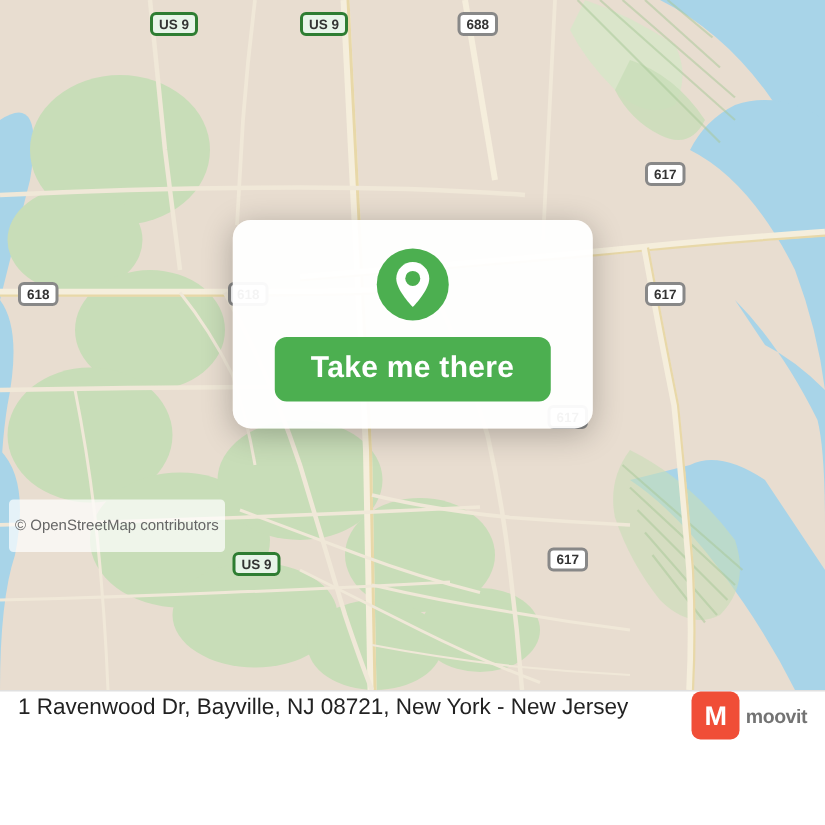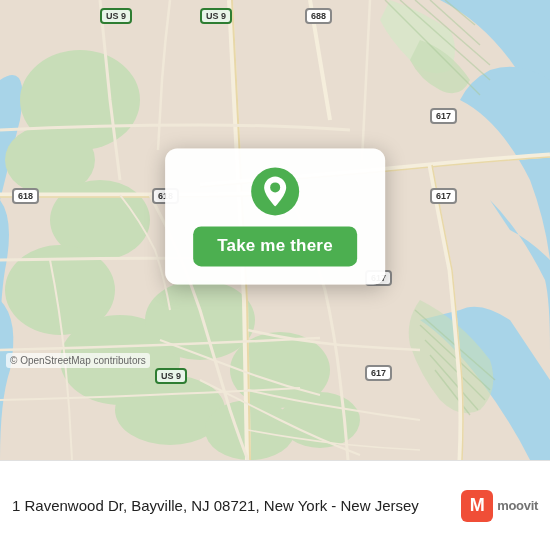--- a/index.html
+++ b/index.html
@@ -40,47 +40,47 @@
       height: 50px;
       margin-bottom: 10px;
     }
 
     #take-me-there-btn {
       background: #4caf50;
       color: white;
       border: none;
       border-radius: 8px;
       padding: 10px 24px;
-      font-size: 17px;
+      font-size: 20px;
       font-weight: 600;
       cursor: pointer;
       letter-spacing: 0.2px;
       white-space: nowrap;
     }
 
     
     #info-bar {
       width: 550px;
       height: 90px;
       background: white;
       display: flex;
-      align-items: center;
+      align-items: flex-start;
       padding: 0 12px;
       border-top: 1px solid #e0e0e0;
       gap: 10px;
     }
 
     #attribution {
       font-size: 10px;
       color: #666;
       position: absolute;
       bottom: 92px;
       left: 6px;
       background: rgba(255,255,255,0.7);
-      padding: 2px 4px;
+      padding: 12px 4px;
       border-radius: 3px;
       margin-top: 26px;
     }
 
     #address-text {
       font-size: 15px;
       color: #222;
       flex: 1;
       line-height: 1.4;
     }

